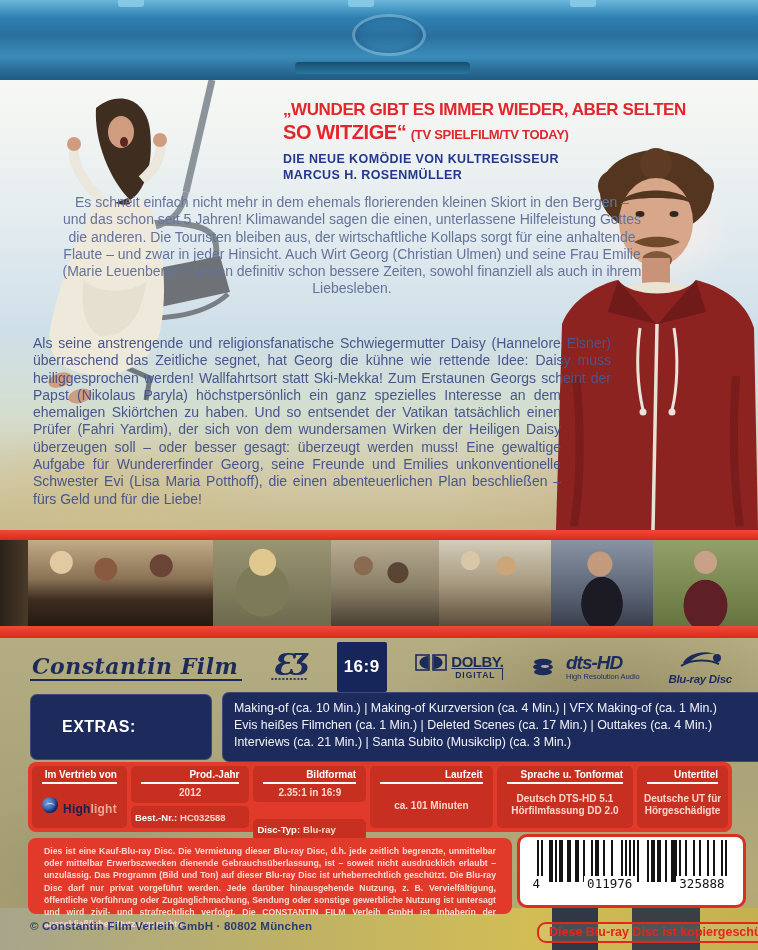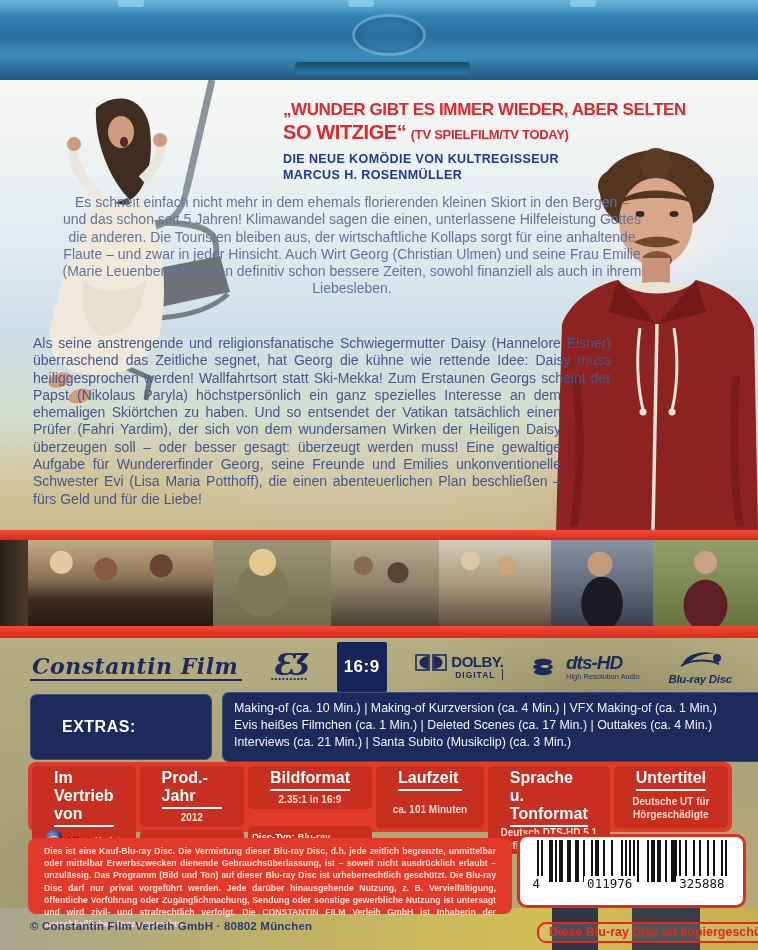--- a/index.html
+++ b/index.html
@@ -87,41 +87,41 @@
       linear-gradient(90deg, transparent 0 552px, rgba(22,32,66,.85) 552px 598px, transparent 598px 632px, rgba(22,32,66,.8) 632px 700px, transparent 700px),
       linear-gradient(90deg,#a7a58c 0%,#c0b264 40%,#d2bd55 70%,#c4b050 100%);}
 
   .logos{position:absolute;left:30px;top:6px;width:702px;height:46px;display:flex;align-items:center;justify-content:space-between;color:#1d2b5c;}
   .constantin{font-family:"DejaVu Serif","Liberation Serif",serif;font-style:italic;font-weight:bold;font-size:22px;
     border-bottom:2.5px solid #1d2b5c;padding:0 4px 0 2px;letter-spacing:.5px;}
   .ebmark{font-family:"DejaVu Serif",serif;font-weight:bold;font-style:italic;font-size:30px;letter-spacing:-4px;line-height:.8;text-align:center;}
   .ebmark small{display:block;font-style:normal;font-size:4px;letter-spacing:1px;overflow:hidden;height:5px;color:#2a3560;}
   .ratio-badge{background:#16255a;color:#fff;font-weight:bold;font-size:17px;padding:15px 7px;border-radius:2px;letter-spacing:.5px;}
   .dolby{display:flex;align-items:flex-start;gap:4px;}
-  .dolby .txt b{font-size:15px;letter-spacing:-.5px;display:block;line-height:1;}
+  .dolby .txt b{font-size:15px;letter-spacing:-.5px;display:block;line-height:1;text-decoration:underline;}
   .dolby .txt span{font-size:8.5px;font-weight:bold;letter-spacing:1px;display:block;text-align:center;border-right:1.5px solid #1d2b5c;padding:1px 3px 0 0;}
   .dts{display:flex;align-items:center;gap:12px;}
   .dts .txt b{font-size:19px;font-style:italic;letter-spacing:-1px;display:block;line-height:1;}
   .dts .txt span{font-size:7.5px;display:block;line-height:1.2;}
   .bluray{text-align:center;}
   .bluray b{font-size:11.5px;font-style:italic;letter-spacing:-.3px;display:block;margin-top:-2px;}
 
   .extras-label{position:absolute;left:30px;top:56px;width:182px;height:66px;background:#1d2b5c;border-radius:7px;
     color:#fff;font-weight:bold;font-size:16px;display:flex;align-items:center;padding-left:32px;letter-spacing:.5px;
     box-shadow:inset 0 0 0 1px rgba(255,255,255,.15);}
   .extras-box{position:absolute;left:222px;top:54px;width:614px;height:70px;background:#1d2b5c;border-radius:7px;
     color:#f2f3f8;font-size:12.4px;line-height:1.38;padding:8px 12px;box-shadow:inset 0 0 0 1px rgba(255,255,255,.15);}
 
   .red-table{position:absolute;left:28px;top:124px;width:704px;height:70px;background:#e23a2a;border-radius:8px;
     padding:4px;display:flex;gap:4px;}
   .col{display:flex;flex-direction:column;gap:3px;}
   .c1{flex:96;} .c2{flex:120;} .c3{flex:114;gap:17px;} .c4{flex:124;} .c5{flex:138;} .c6{flex:92;}
   .rbox{background:#c72f20;border-radius:5px;padding:2px 4px;flex:1;display:flex;flex-direction:column;}
   .rbox.small{flex:0 0 22px;flex-direction:row;align-items:center;gap:3px;}
-  .rhead{font-size:16px;font-weight:bold;color:#fff;text-align:left;padding:1px 0 2px;border-bottom:2px solid #fff;margin:0 18px;}
+  .rhead{font-size:10px;font-weight:bold;color:#fff;text-align:right;padding:1px 0 2px;border-bottom:2px solid #fff;margin:0 6px;}
   .rval{font-size:10px;font-weight:bold;color:#ffd6cb;text-align:center;margin-top:3px;line-height:1.25;}
   .rgrow{flex:1;display:flex;flex-direction:column;justify-content:center;}
   .rlabel{font-size:9.5px;font-weight:bold;color:#fff;}
   .rlabel-val{font-size:9.5px;font-weight:bold;color:#ffd6cb;}
   .brandrow{flex:1;display:flex;align-items:center;justify-content:center;gap:5px;}
   .globe{width:16px;height:16px;border-radius:50%;background:radial-gradient(circle at 35% 35%,#6f9fd8,#23499c 70%);
     position:relative;box-shadow:inset -2px -2px 3px rgba(0,0,30,.5);}
   .globe::after{content:"";position:absolute;left:3px;top:6px;width:10px;height:5px;border-radius:50%;
     border-top:1.5px solid #dce8f5;}
   .brand{font-size:12px;font-weight:bold;letter-spacing:.2px;margin-top:8px;}

